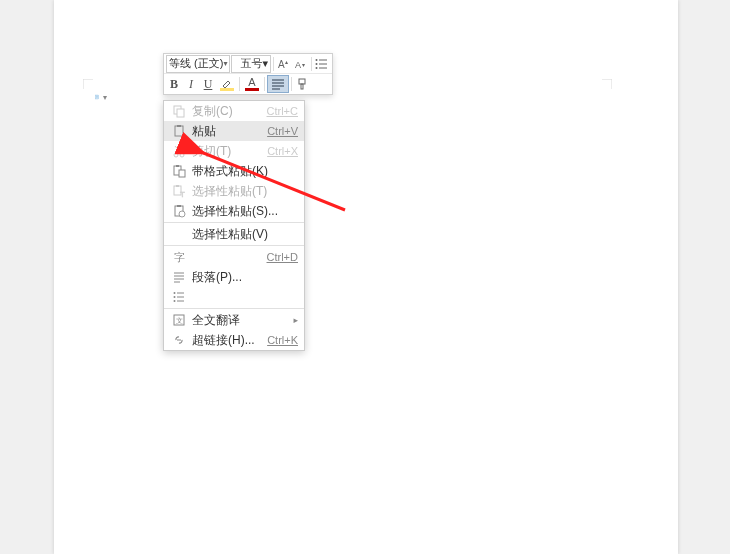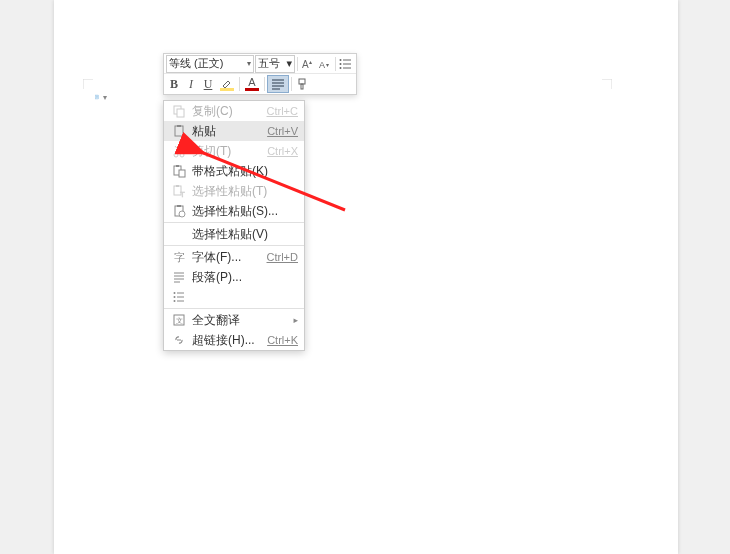--- a/index.html
+++ b/index.html
@@ -33,21 +33,21 @@
     }
     .doc-icon svg { display: block; }
     .doc-dropdown-arrow {
       font-size: 8px;
       color: #888;
     }
     .toolbar {
       position: absolute;
       left: 163px;
       top: 53px;
-      width: 194px;
+      width: 170px;
       background: #fff;
       border: 1px solid #d0d0d0;
       box-shadow: 0 2px 6px rgba(0,0,0,0.15);
     }
     .toolbar-row {
       display: flex;
       align-items: center;
       height: 20px;
       padding: 0 2px;
       gap: 1px;
@@ -69,21 +69,21 @@
       white-space: nowrap;
     }
     .font-select .arrow { font-size: 8px; color: #666; }
     .size-select {
       width: 40px;
       height: 18px;
       border: 1px solid #ccc;
       font-size: 11px;
       display: flex;
       align-items: center;
-      justify-content: space-between;
+      justify-content: flex-end;
       padding: 0 2px;
       color: #333;
     }
     .tb-btn {
       width: 16px;
       height: 18px;
       display: flex;
       align-items: center;
       justify-content: center;
       color: #555;
@@ -341,21 +341,20 @@
       <span class="menu-icon"></span>
       <span class="menu-label">选择性粘贴(V)</span>
     </div>
     <div class="menu-sep"></div>
     <div class="menu-item">
       <span class="menu-icon">
         <svg width="14" height="14" viewBox="0 0 14 14">
           <text x="2" y="11" font-size="11" font-family="serif" fill="currentColor">字</text>
         </svg>
       </span>
-      <span class="menu-label">字体(F)...</span>
       <span class="menu-shortcut">Ctrl+D</span>
     </div>
     <div class="menu-item">
       <span class="menu-icon">
         <svg width="14" height="14" viewBox="0 0 14 14">
           <line x1="2" y1="3" x2="12" y2="3" stroke="currentColor"></line>
           <line x1="2" y1="6" x2="12" y2="6" stroke="currentColor"></line>
           <line x1="2" y1="9" x2="12" y2="9" stroke="currentColor"></line>
           <line x1="2" y1="12" x2="8" y2="12" stroke="currentColor"></line>
         </svg>

